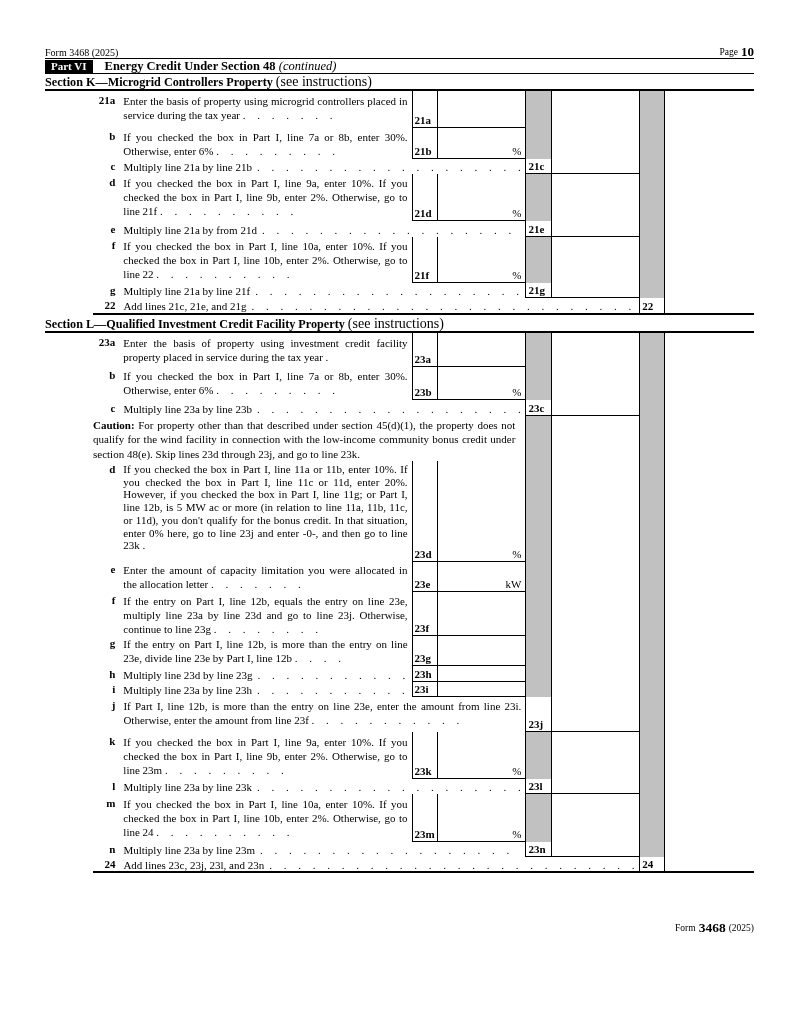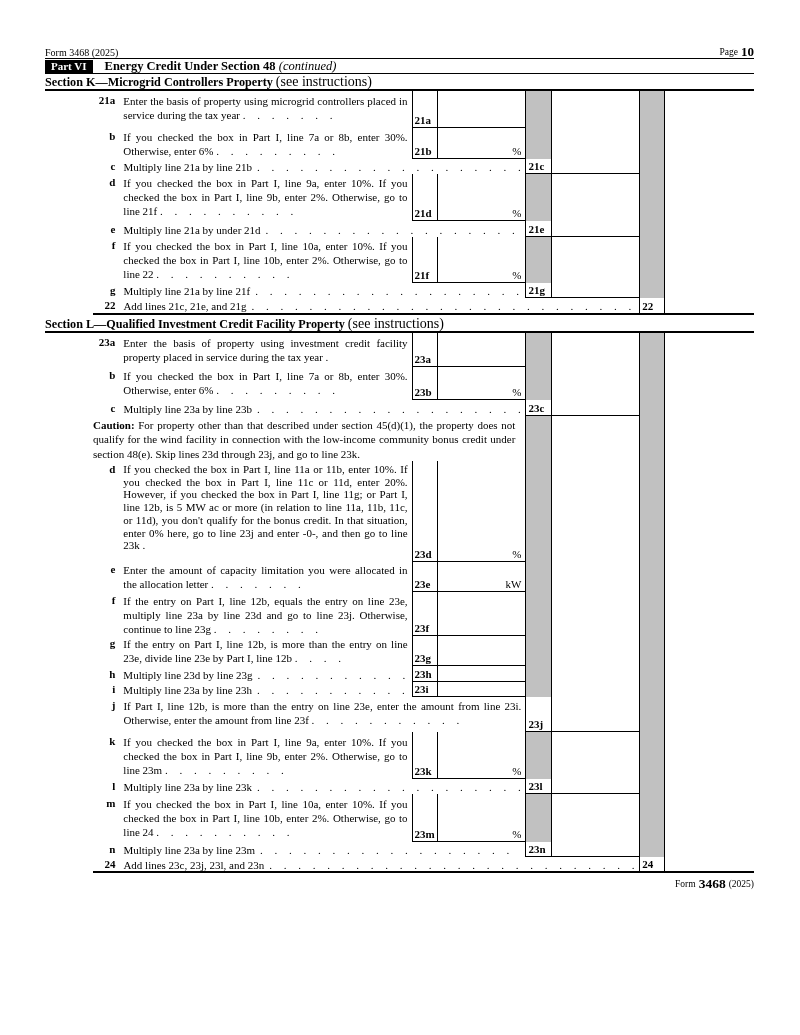--- a/index.html
+++ b/index.html
@@ -47,21 +47,21 @@
   .fill{flex:1;overflow:hidden;white-space:nowrap;word-spacing:9px;padding-left:5px;font-size:11px;}
   .pt1 > .num,.pt1 > .desc{padding-top:1px;}
   .pt2 > .num,.pt2 > .desc{padding-top:2px;}
   .pt3 > .num,.pt3 > .desc{padding-top:3px;}
   .lh12 > .desc{line-height:12.7px;}
   .cau{font-size:11px;line-height:14.3px;text-align:justify;padding-right:10px;overflow:hidden;padding-top:2px;}
 
   
   .ftr{display:flex;justify-content:flex-end;align-items:flex-end;gap:3px;padding-top:5px;}
   .ftrword{font-size:9.5px;padding-bottom:1px;}
-  .ftrnum{font-size:13.5px;font-weight:bold;line-height:12px;}
+  .ftrnum{font-size:13.5px;font-weight:bold;line-height:12px;margin-top:44px;}
 </style>
 </head>
 <body>
 
 <div class="page">
   <div class="content">
 
     <div class="hdr">
       <span class="formid">Form 3468 (2025)</span>
       <span class="pg">
@@ -132,21 +132,21 @@
           </div>
         <div class="c g2"></div>
         <div class="c a2"></div>
         <div class="c g3"></div>
         <div class="c a3"></div>
       </div>
 
       <div class="row pt2" style="height:16px">
         <div class="c num">e</div>
         <div class="c desc w1 dotfill">
-            <span class="txt">Multiply line 21a by under 21d</span>
+            <span class="txt">Multiply line 21a by from 21d</span>
             <span class="fill">. . . . . . . . . . . . . . . . . . . . . . . . . . . . . . . . . . . . . . . . . . . . . . . .</span>
           </div>
         <div class="c lb2 bb">
             <span class="lbl">21e</span>
           </div>
         <div class="c a2 bb"></div>
         <div class="c g3"></div>
         <div class="c a3"></div>
       </div>
 

